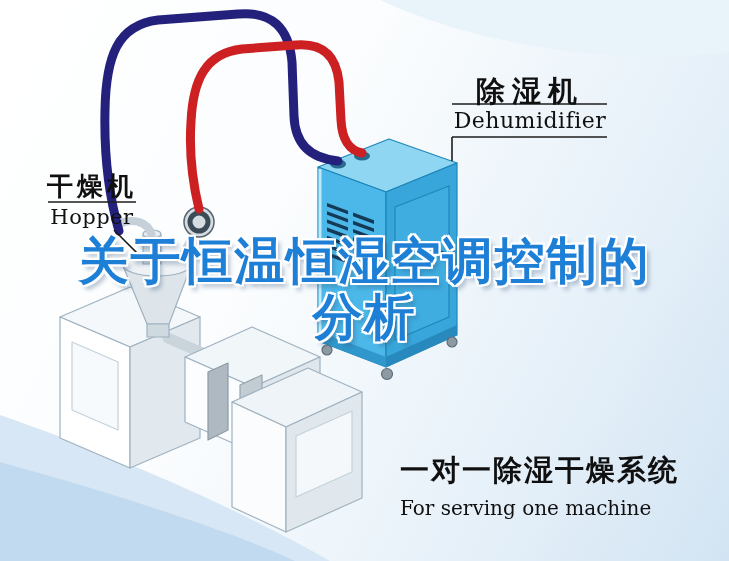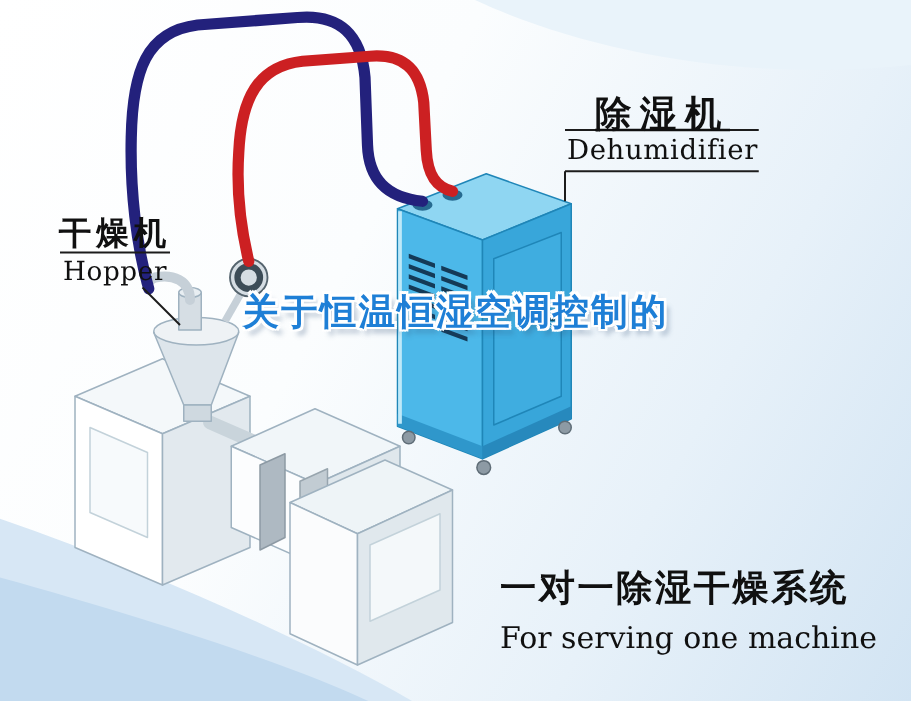--- a/index.html
+++ b/index.html
@@ -7,38 +7,38 @@
     position:relative;
     width:729px;height:561px;
     overflow:hidden;
     background:linear-gradient(118deg,#ffffff 0%,#fbfdfe 38%,#e7f1f9 72%,#d2e4f3 100%);
     font-family:"DejaVu Sans","Liberation Sans",sans-serif;
   }
   .illustration{position:absolute;left:0;top:0;width:729px;height:561px;}
   .label{position:absolute;color:#101010;text-align:center;}
   .callout-zh{font-weight:bold;letter-spacing:7px;}
   .callout-en{font-family:"DejaVu Serif","Liberation Serif",serif;letter-spacing:0.5px;}
-  .dehum-zh{left:452px;top:72px;width:156px;font-size:29px;text-decoration:underline;}
+  .dehum-zh{left:452px;top:72px;width:156px;font-size:29px;}
   .dehum-en{left:452px;top:108px;width:156px;font-size:22px;}
   .hopper-zh{left:46px;top:169px;width:92px;font-size:26px;letter-spacing:4px;}
   .hopper-en{left:46px;top:205px;width:92px;font-size:21px;}
   .main-title{
     position:absolute;left:0;right:0;top:233px;
     text-align:center;font-weight:bold;
-    font-size:29px;line-height:1.12;letter-spacing:2px;
+    font-size:50px;line-height:1.12;letter-spacing:2px;
     text-shadow:
       -2px -2px 0 #ffffff, 2px -2px 0 #ffffff,
       -2px  2px 0 #ffffff, 2px  2px 0 #ffffff,
       -2px  0   0 #ffffff, 2px  0   0 #ffffff,
        0   -2px 0 #ffffff, 0    2px 0 #ffffff,
        4px 5px 4px rgba(50,80,120,0.35);
   }
   .caption{position:absolute;left:400px;top:451px;width:310px;color:#101010;}
   .caption-zh{font-weight:bold;font-size:29px;letter-spacing:2px;}
-  .caption-en{font-family:"DejaVu Serif","Liberation Serif",serif;font-size:24px;margin-top:5px;}
+  .caption-en{font-family:"DejaVu Serif","Liberation Serif",serif;font-size:20px;margin-top:5px;}
 </style>
 </head>
 <body>
 
 <div class="page">
 
   <svg class="illustration" viewBox="0 0 729 561" xmlns="http://www.w3.org/2000/svg">
 
     <g stroke="none">
       <path d="M0,415 C130,460 250,515 330,561 L0,561 Z" fill="#d7e7f5"></path>
@@ -133,20 +133,21 @@
   </svg>
 
   <div class="label callout-zh dehum-zh">除湿机</div>
   <div class="label callout-en dehum-en">Dehumidifier</div>
 
   <div class="label callout-zh hopper-zh">干燥机</div>
   <div class="label callout-en hopper-en">Hopper</div>
 
   <div class="main-title" style="color: rgb(30, 127, 214);">
     <div>关于恒温恒湿空调控制的</div>
+    <div>分析</div>
   </div>
 
   <div class="caption">
     <div class="caption-zh">一对一除湿干燥系统</div>
     <div class="caption-en">For serving one machine</div>
   </div>
 
 </div>
 
 </body></html>

